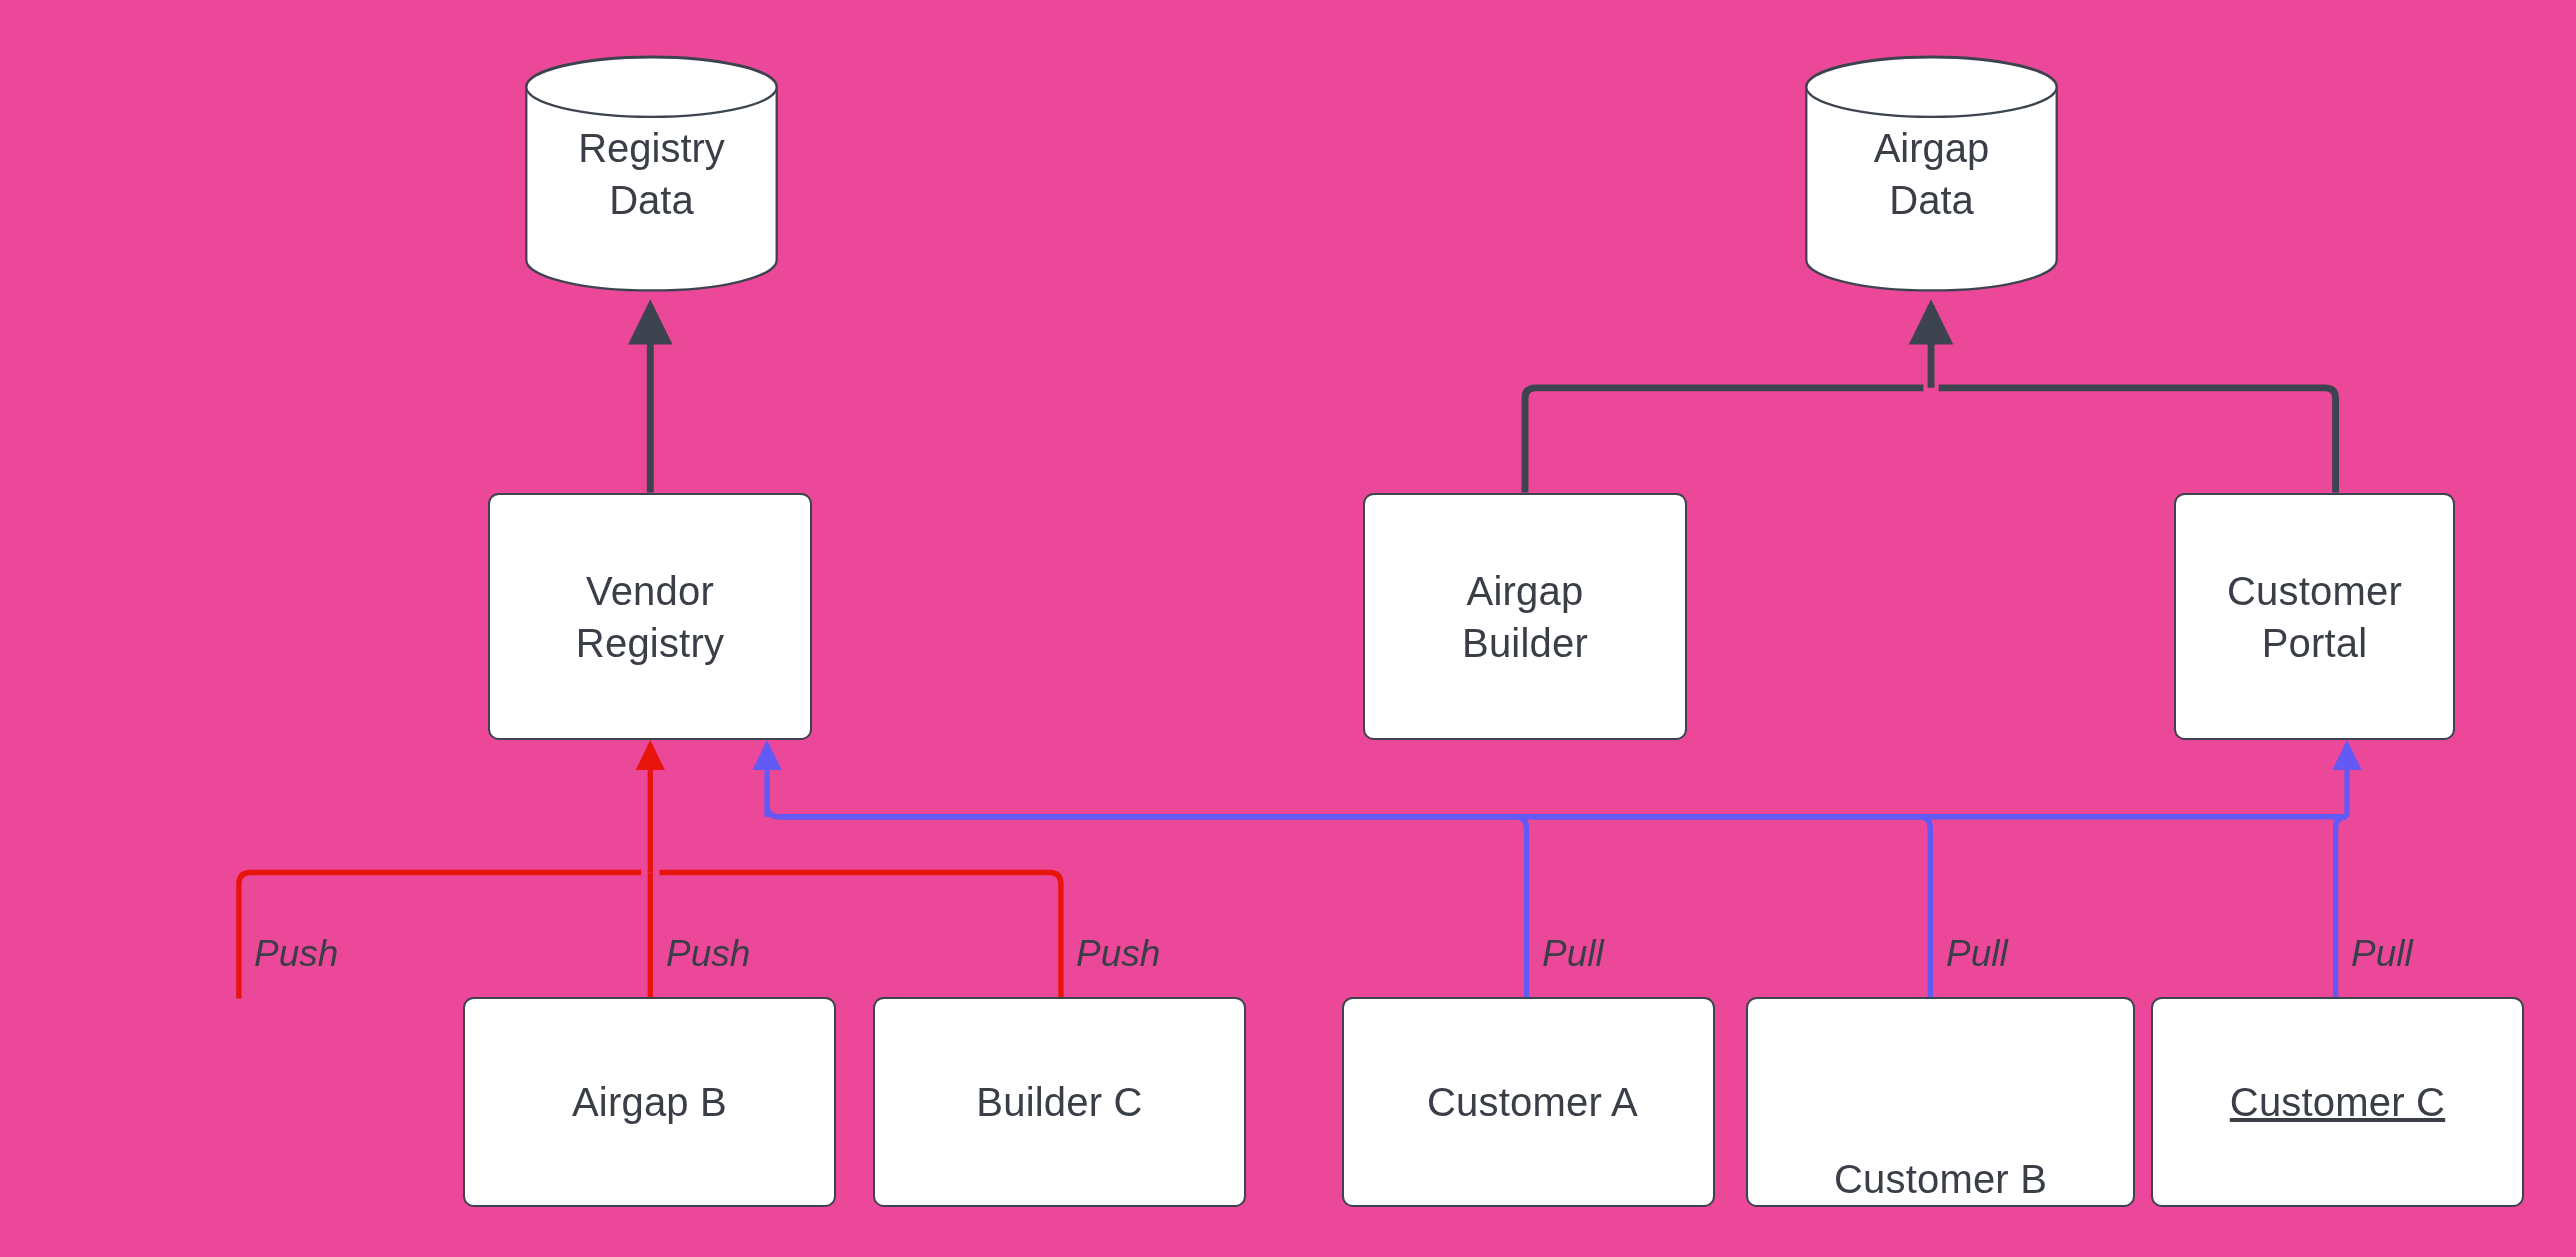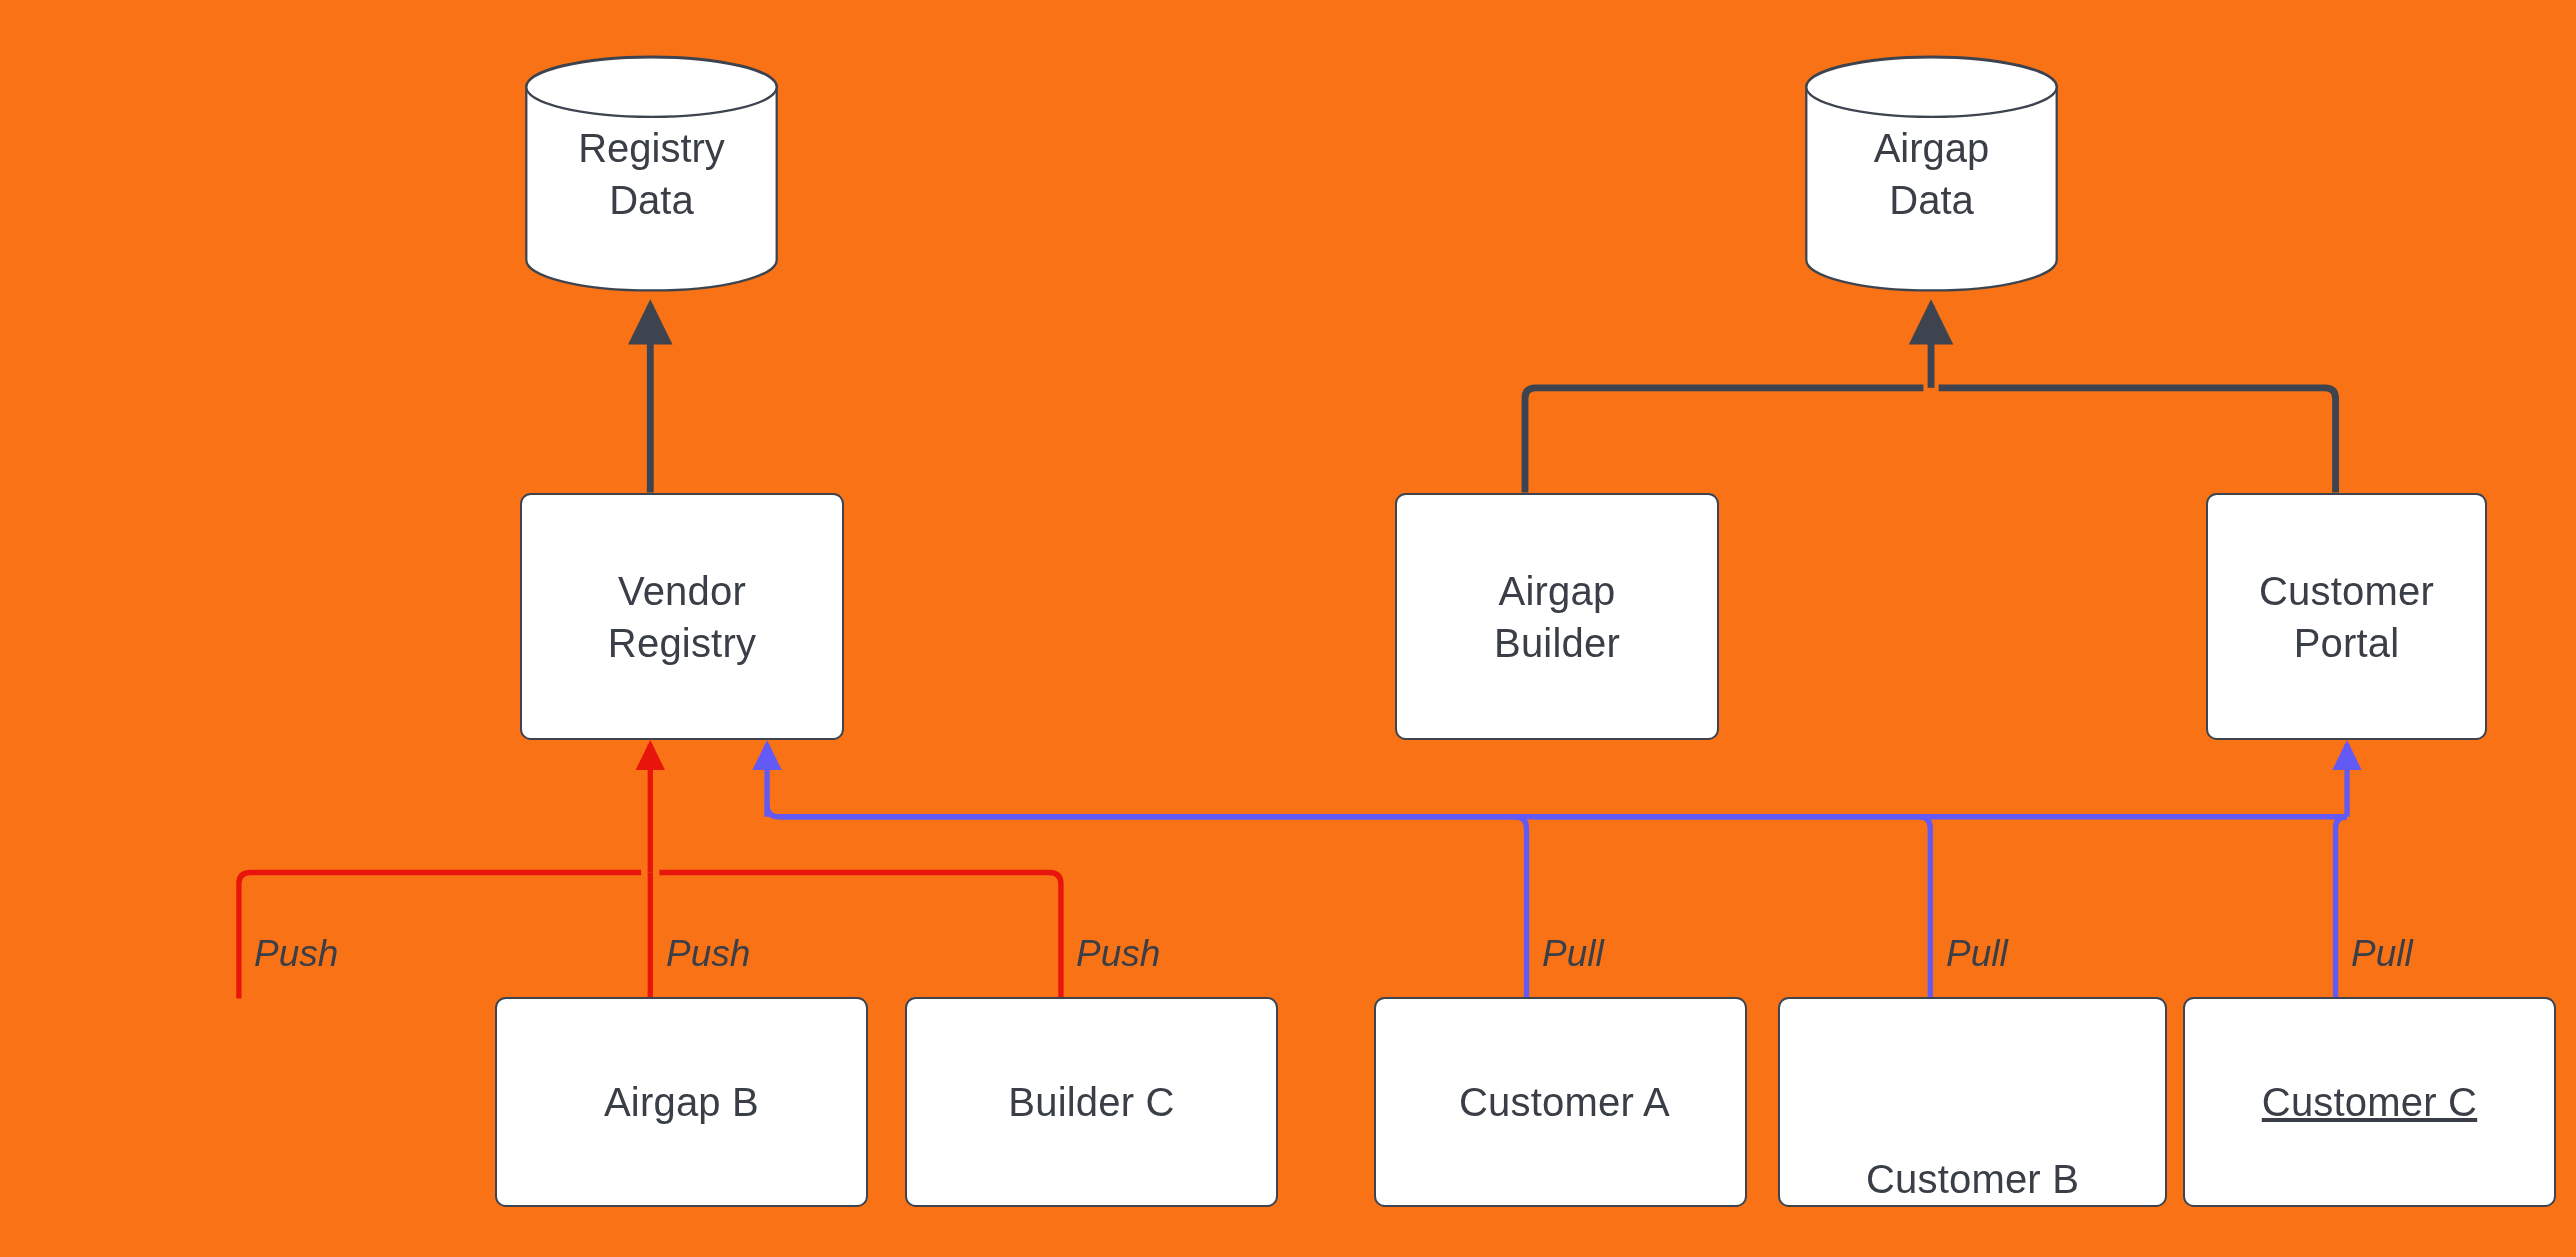--- a/index.html
+++ b/index.html
@@ -8,21 +8,21 @@
     padding: 0;
     background: #ffffff;
   }
   body {
     font-family: "Liberation Sans", "DejaVu Sans", sans-serif;
   }
   #diagram-root {
     position: relative;
     width: 2576px;
     height: 1258px;
-    background: #f97316;
+    background: #ec4899;
     overflow: hidden;
   }
   #wires {
     position: absolute;
     left: 0;
     top: 0;
     width: 2576px;
     height: 1258px;
     pointer-events: none;
   }
@@ -35,21 +35,20 @@
     text-align: center;
     color: #393e47;
     background: #ffffff;
   }
   .node-box {
     border: 2.3px solid #3d4450;
     border-radius: 10.7px;
     font-size: 40px;
     line-height: 1.30;
     letter-spacing: 0.2px;
-    margin-left: 32px;
   }
   .node-label {
     white-space: pre-line;
     display: block;
   }
   .node-cylinder {
     font-size: 40px;
     line-height: 1.30;
     background: transparent;
     border: 0;

